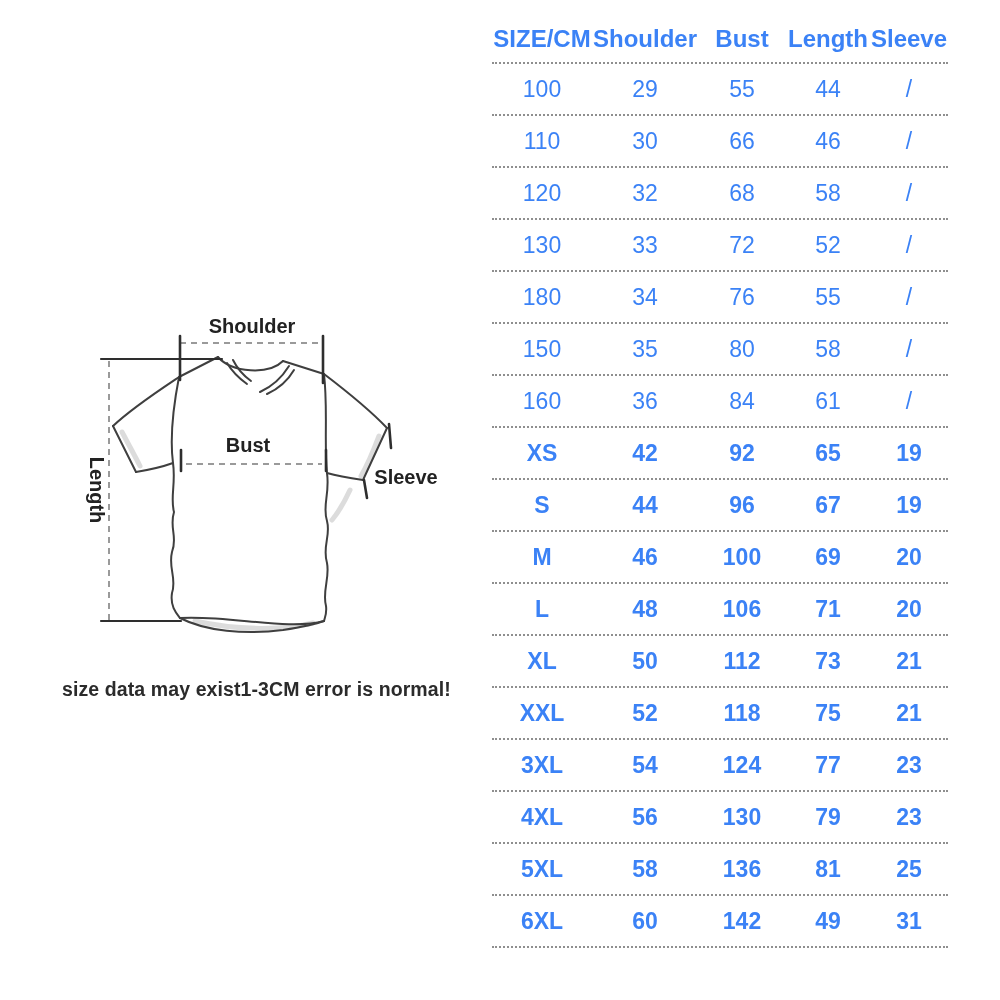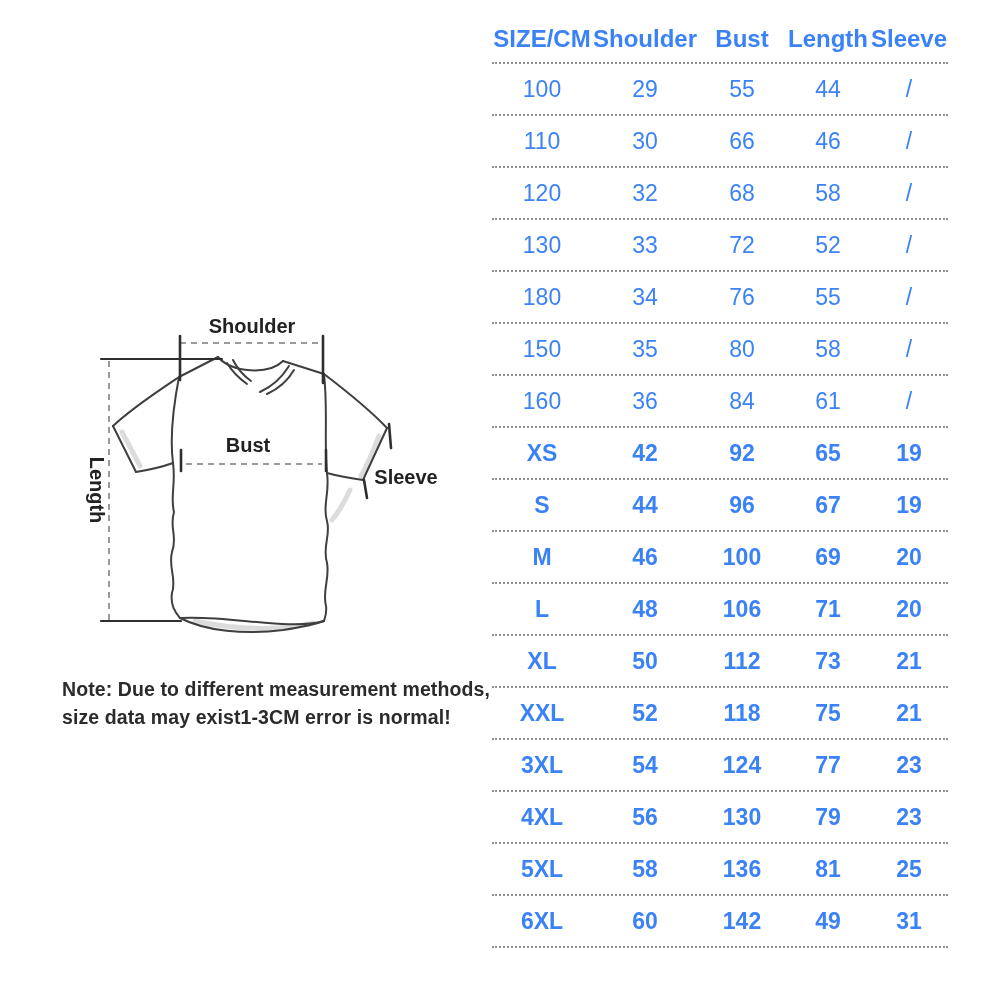--- a/index.html
+++ b/index.html
@@ -137,21 +137,20 @@
         <text class="diag-label" x="198" y="152" text-anchor="middle">Bust</text>
 
         <path class="measure-tick" d="M339,124 L341,148"></path>
         <path class="measure-tick" d="M314,180 L317,198"></path>
         <text class="diag-label" x="356" y="184" text-anchor="middle">Sleeve</text>
       </g>
     </svg>
   </div>
 
   <div class="note">
-    <div>Note: Due to different measurement methods,</div>
     <div>size data may exist1-3CM error is normal!</div>
   </div>
 
   <div class="size-table">
       <div class="trow thead">
         <div class="tcell col0">SIZE/CM</div>
         <div class="tcell col1">Shoulder</div>
         <div class="tcell col2">Bust</div>
         <div class="tcell col3">Length</div>
         <div class="tcell col4">Sleeve</div>

